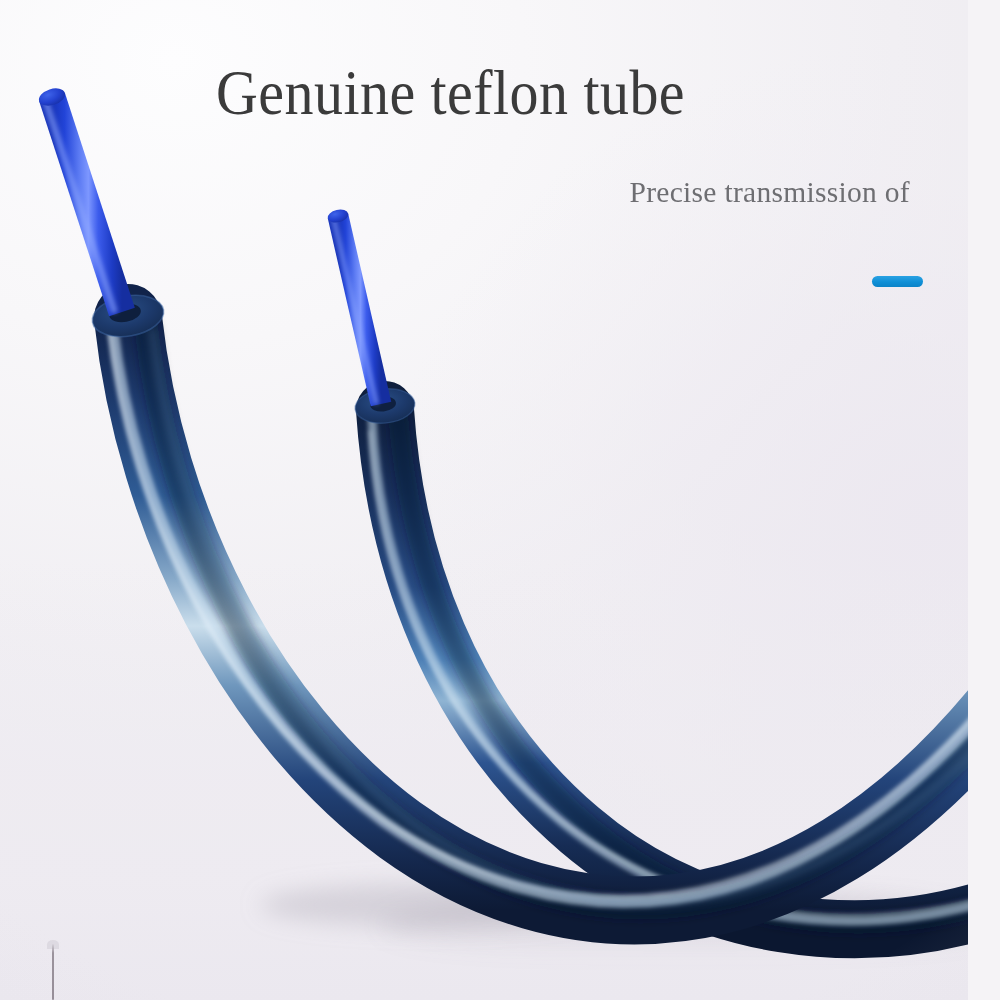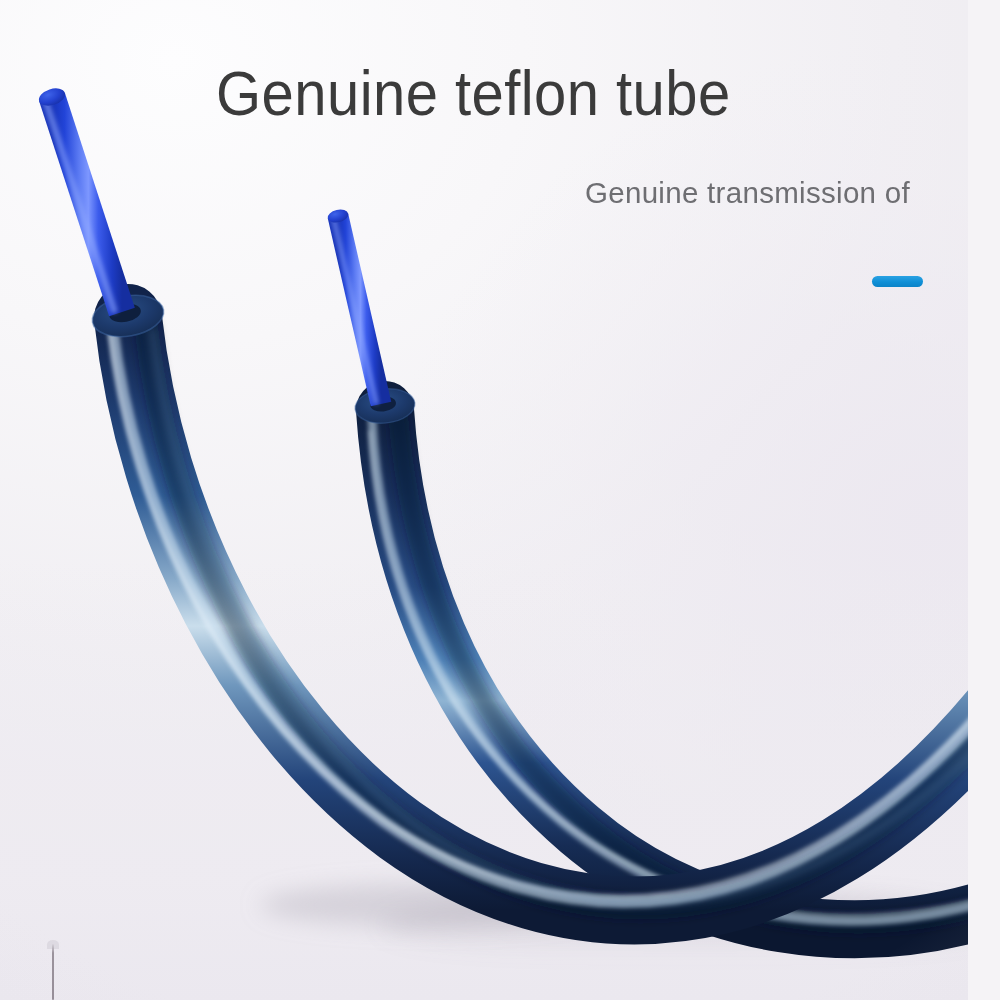--- a/index.html
+++ b/index.html
@@ -13,20 +13,21 @@
     overflow: hidden;
     font-family: "Liberation Sans", sans-serif;
     background: #f5f3f6;
   }
 
   #stage {
     position: relative;
     width: 968px;
     height: 1000px;
     overflow: hidden;
+    font-family: Liberation Serif, serif;
   }
 
   
   .bg-base {
     position: absolute;
     inset: 0;
     background:
       radial-gradient(120% 95% at 18% 6%, #fdfdfe 0%, #f8f7f9 30%, #f1eff3 62%, #ebe8ee 100%);
   }
   .bg-tint-right {
@@ -262,21 +263,21 @@
       <path d="M 46 102 L 114 310" fill="none" stroke="rgba(145,170,255,0.55)" stroke-width="6.5" stroke-linecap="round" filter="url(#blurTiny)"></path>
       <ellipse cx="52" cy="97" rx="13.5" ry="8" fill="url(#capGrad)" transform="rotate(-18 52 97)"></ellipse>
     </g>
   </svg>
 
   <div class="bg-vignette"></div>
 
   <div class="headline">Genuine teflon tube</div>
 
   <div class="subtitle">
-    <span class="sub-line">Genuine transmission of</span>
+    <span class="sub-line">Precise transmission of</span>
   </div>
 
   <div class="accent-bar"></div>
 
   <div class="edge-line-cap"></div>
   <div class="edge-line"></div>
 
 </div>
 
 </body></html>

